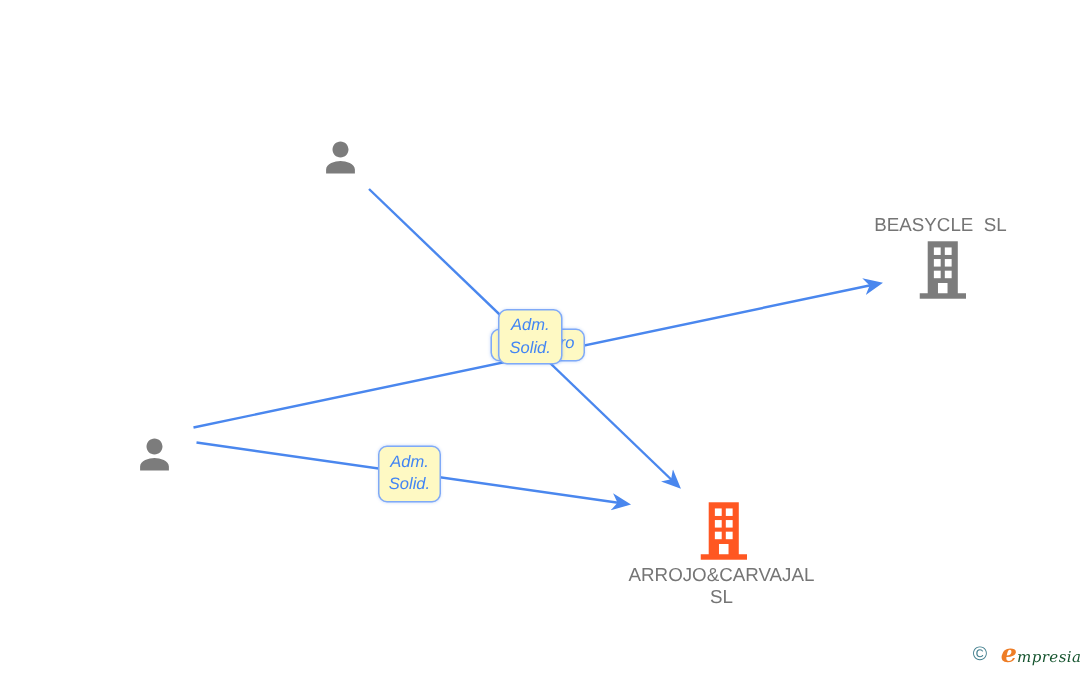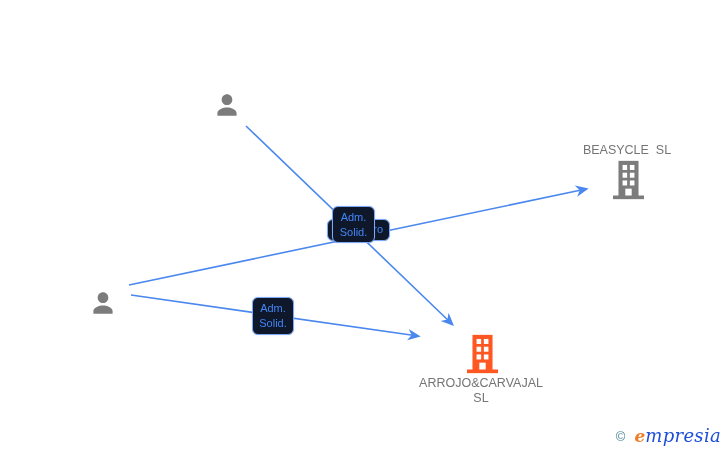--- a/index.html
+++ b/index.html
@@ -7,33 +7,33 @@
     position:relative;width:728px;height:450px;background:#ffffff;
     overflow:hidden;font-family:"Liberation Sans",sans-serif;
   }
   .edges-layer{position:absolute;left:0;top:0;z-index:1;}
   .node-icon{position:absolute;z-index:2;}
   .node-label{
     position:absolute;z-index:2;color:#757575;font-size:12.5px;
     line-height:14.5px;text-align:center;white-space:pre-wrap;width:170px;
   }
   .edge-label{
-    position:absolute;background:#0f172a;border:1.5px solid #7fa9f7;
+    position:absolute;background:#fef9c3;border:1.5px solid #7fa9f7;
     border-radius:6px;color:#4285f4;font-size:11px;line-height:14.5px;
-    box-shadow:0 0 2px rgba(66,133,244,.25);box-sizing:border-box;
+    box-shadow:0 0 2px rgba(66,133,244,.25);box-sizing:border-box;font-style:italic;
   }
   .edge-label.two-line{text-align:center;padding-top:3px;white-space:pre-line;}
   .edge-label.clipped{text-align:right;padding-right:6px;line-height:19px;white-space:pre;}
   .footer-logo{
     position:absolute;right:7px;bottom:4px;z-index:3;
     font-family:"DejaVu Serif",serif;font-style:italic;white-space:nowrap;
   }
   .footer-logo .copy{color:#44808f;font-size:13px;font-style:normal;font-family:"Liberation Sans",sans-serif;vertical-align:1px;}
   .footer-logo .brand-e{color:#ee7d26;font-size:17px;font-weight:bold;margin-left:4px;}
-  .footer-logo .brand-rest{color:#1d4ed8;font-size:18px;letter-spacing:.3px;}
+  .footer-logo .brand-rest{color:#14532d;font-size:10px;letter-spacing:.3px;}
 </style>
 </head>
 <body>
 
 <div class="canvas">
 
   <svg class="edges-layer" width="728" height="450" viewBox="0 0 728 450">
     <defs>
       <marker id="arrow" viewBox="0 0 10 10" refX="7.5" refY="5" markerWidth="8.5" markerHeight="8.5" orient="auto">
         <path d="M0,0.8 L9.5,5 L0,9.2 L2.8,5 Z" fill="#4a87ee"></path>

